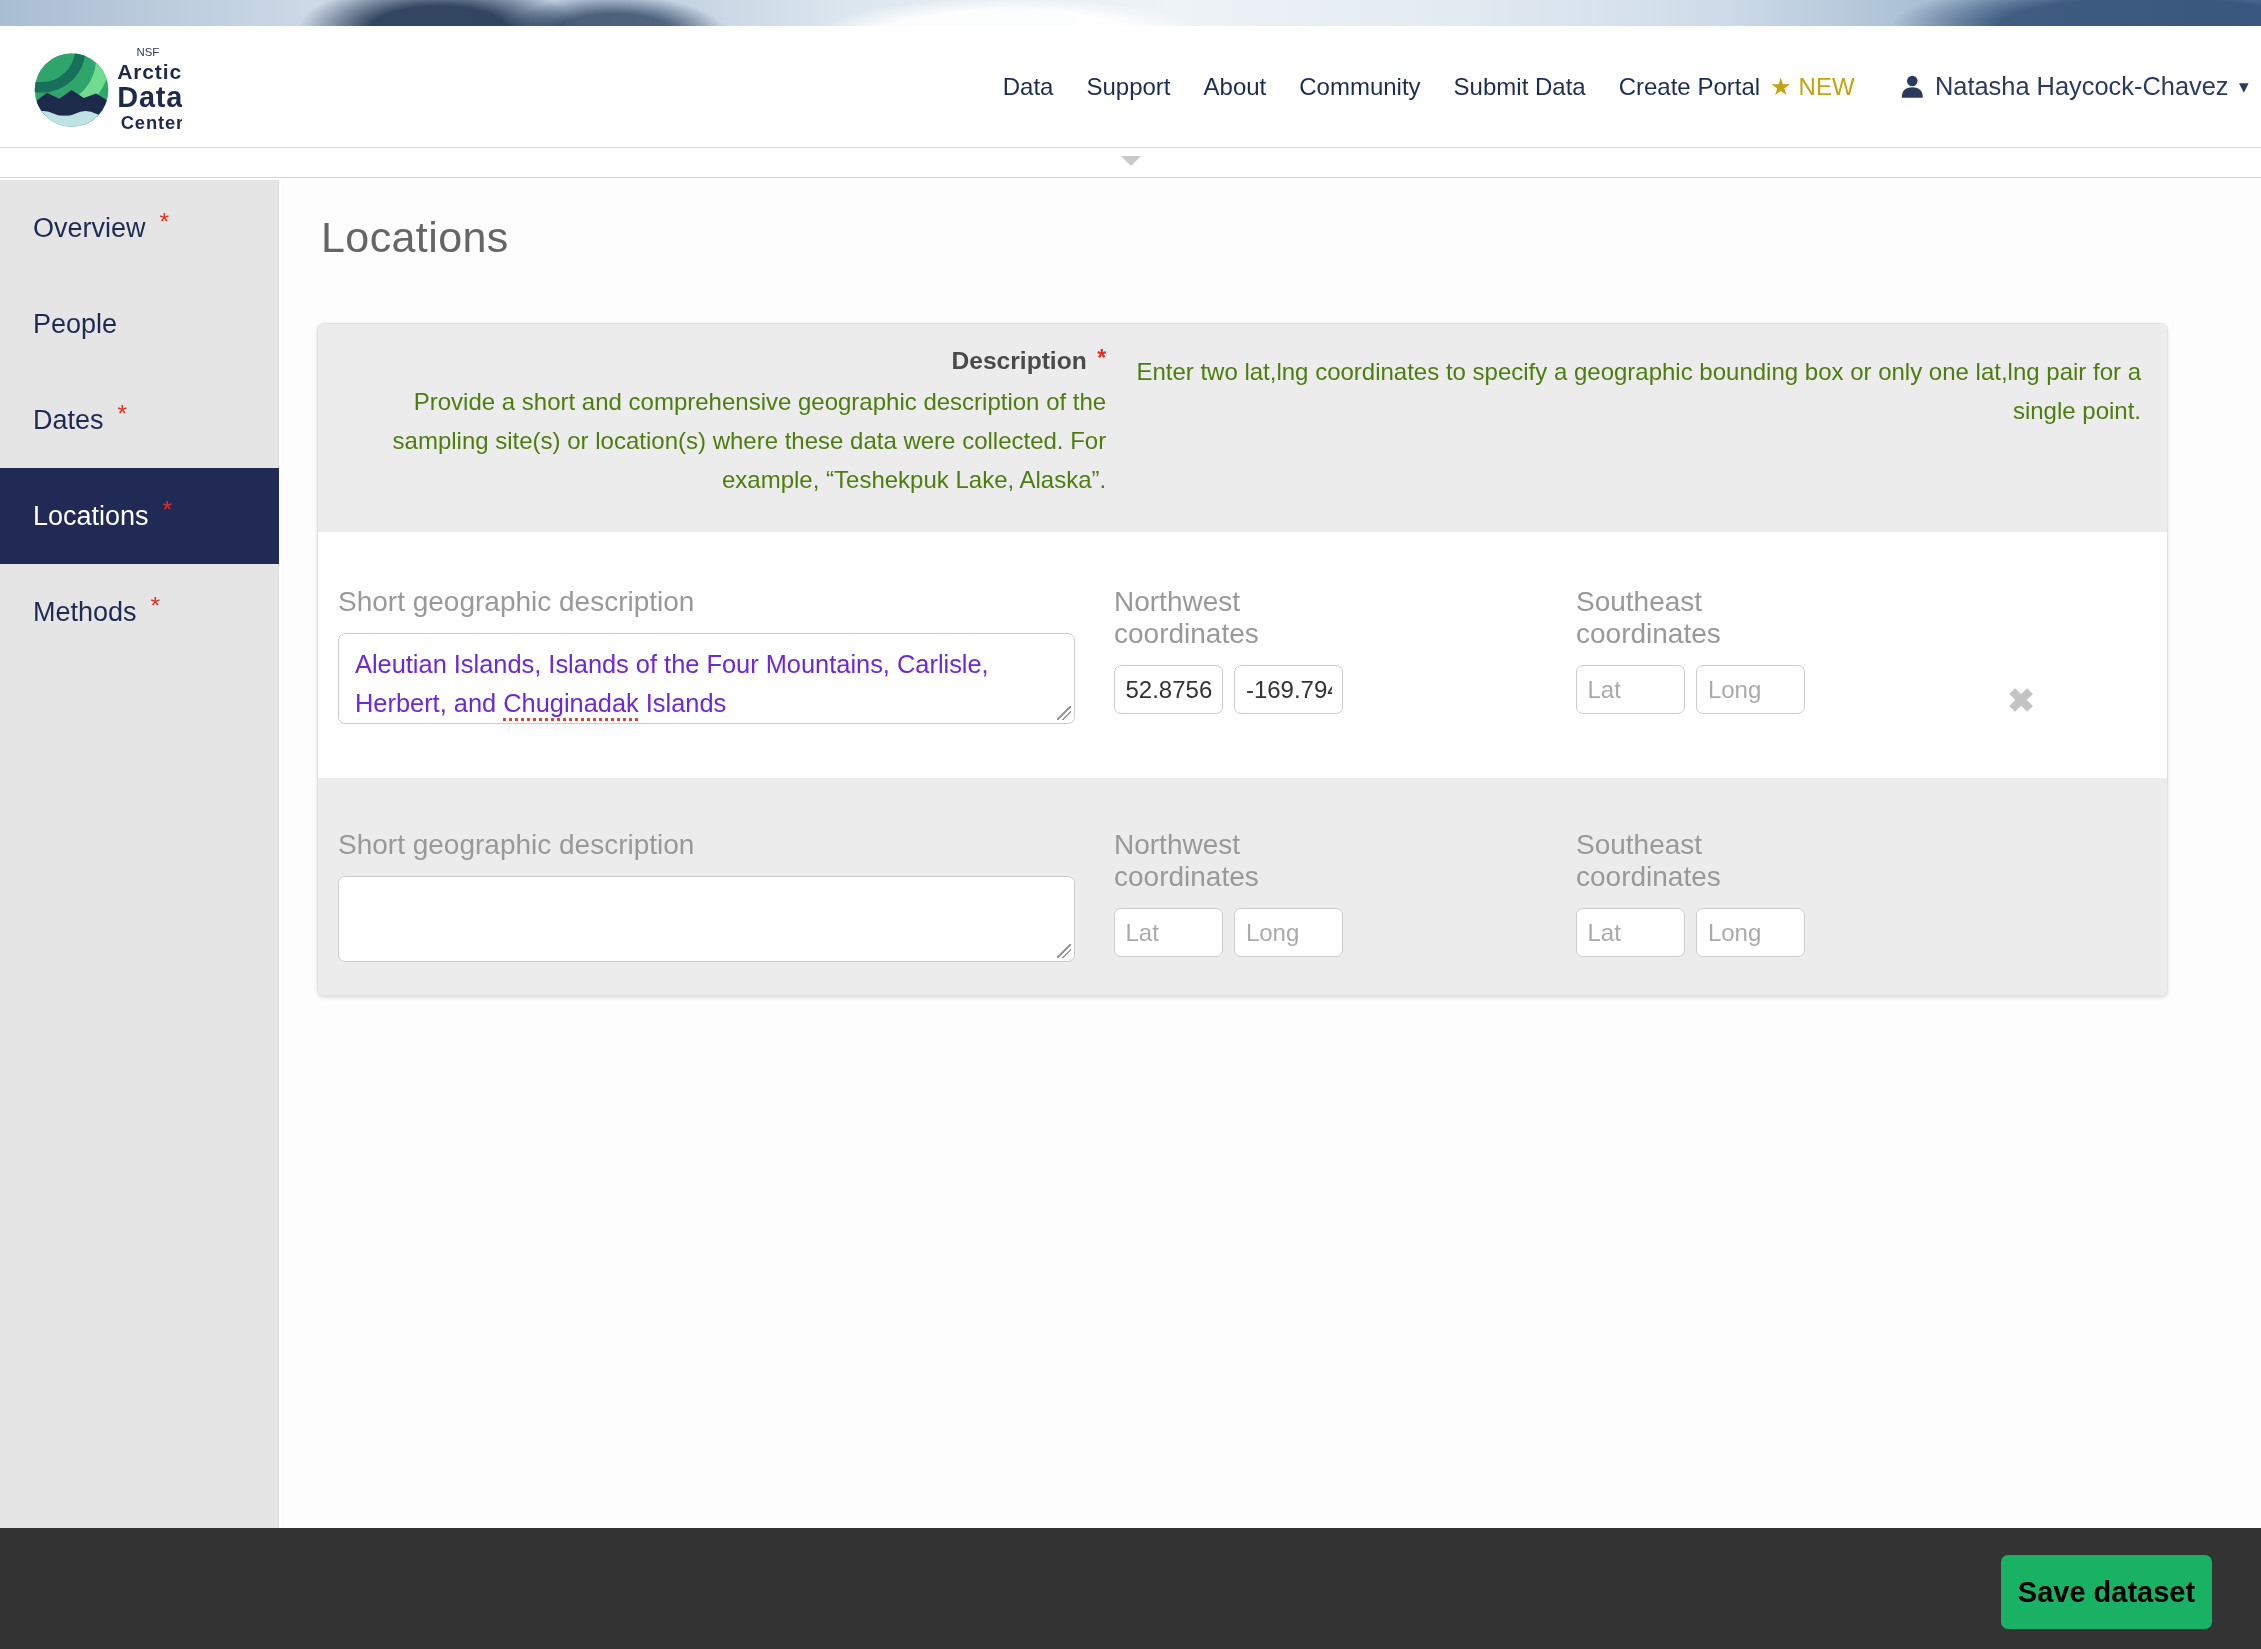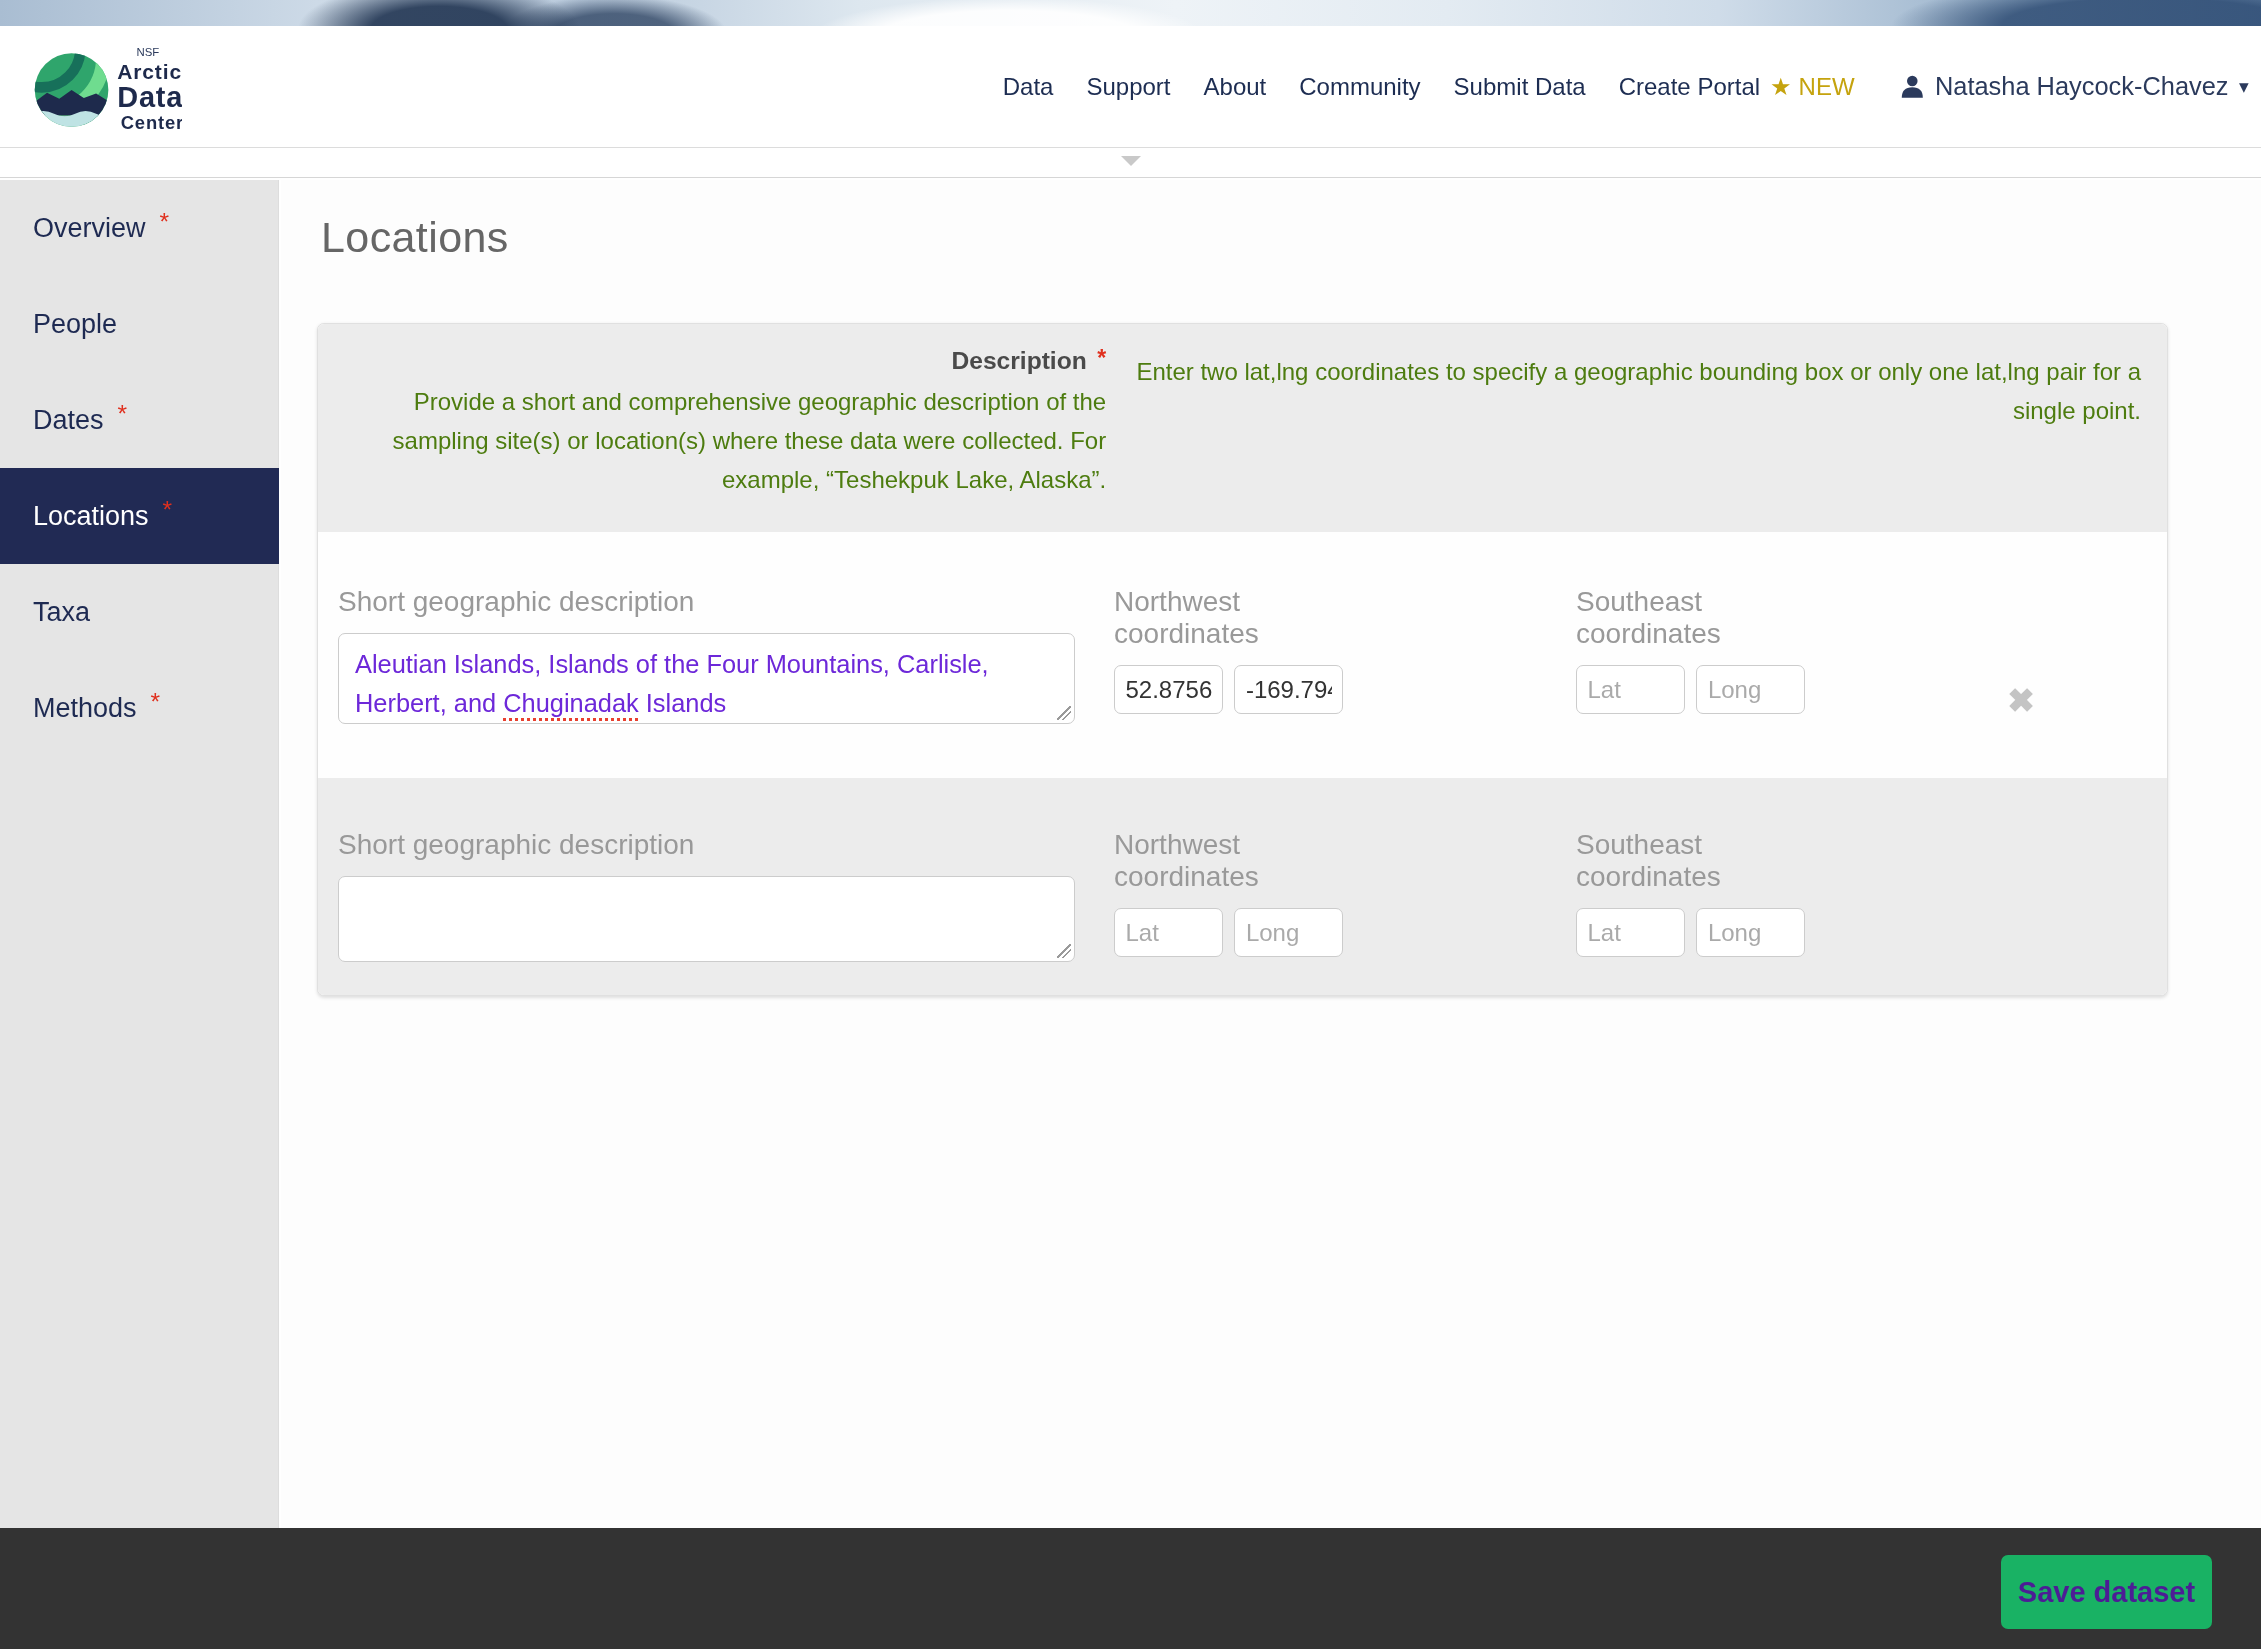--- a/index.html
+++ b/index.html
@@ -82,21 +82,21 @@
     font-family:"Liberation Sans",sans-serif;font-size:24px;color:#333;padding:0 10.5px;
     box-sizing:border-box;background:#fff;outline:none;}
   .coord-inputs input::placeholder{color:#aaa;}
 
   .remove-btn{border:none;background:transparent;color:#c4c4c4;font-size:33px;font-weight:bold;
     cursor:pointer;padding:0;margin-top:98px;line-height:1;}
 
   
   .footer-bar{position:absolute;left:0;top:1528px;width:2261px;height:121px;background:#333;}
   .save-btn{position:absolute;right:49px;top:27px;width:211px;height:74px;background:#19b264;
-    border:none;border-radius:7px;color:#4c1d95;font-family:"Liberation Sans",sans-serif;
+    border:none;border-radius:7px;color:#000000;font-family:"Liberation Sans",sans-serif;
     font-size:29px;font-weight:bold;cursor:pointer;}
 </style>
 </head>
 <body>
 
 <div class="page">
 
   <div class="banner"></div>
 
   <header class="site-header">
@@ -158,24 +158,20 @@
     </div>
     <div class="menu-item">
       <span>Dates</span>
       <span class="req-star">*</span>
     </div>
     <div class="menu-item selected">
       <span>Locations</span>
       <span class="req-star">*</span>
     </div>
     <div class="menu-item">
-      <span>Taxa</span>
-      <span class="req-star"></span>
-    </div>
-    <div class="menu-item">
       <span>Methods</span>
       <span class="req-star">*</span>
     </div>
   </aside>
 
   <main class="main">
     <h1 class="page-title">Locations</h1>
 
     <section class="form-card">
 

